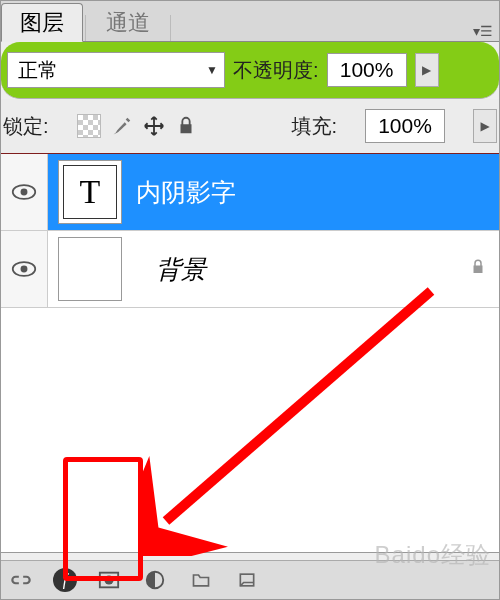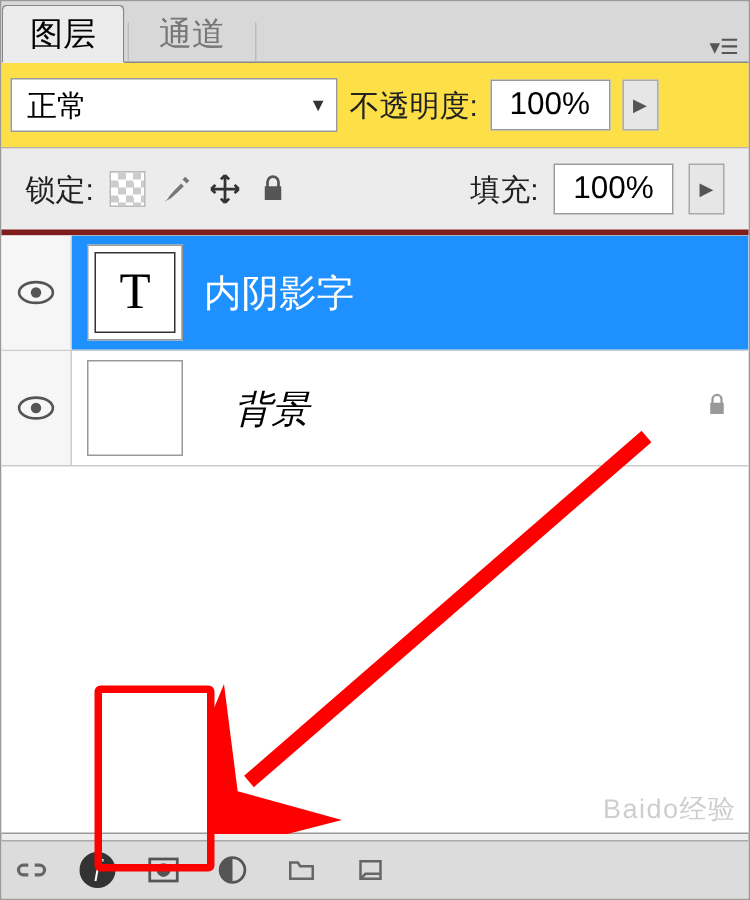--- a/index.html
+++ b/index.html
@@ -58,23 +58,24 @@
   font-size: 14px;
   color: #555;
   text-align: center;
   cursor: pointer;
 }
 .options-row {
   display: flex;
   align-items: center;
   height: 48px;
   padding: 4px 6px;
-  background: #fde047;
+  background: #84cc16;
   border-bottom: 1px solid #b0b0b0;
   gap: 8px;
+  border-radius: 19px;
 }
 .blend-select {
   display: flex;
   align-items: center;
   border: 1px solid #999;
   background: #fff;
   height: 34px;
   width: 200px;
   justify-content: space-between;
   padding: 0 6px 0 10px;
@@ -108,24 +109,24 @@
   align-items: center;
   justify-content: center;
   font-size: 12px;
   color: #555;
   cursor: pointer;
 }
 .lock-row {
   display: flex;
   align-items: center;
   height: 46px;
-  padding: 4px 16px;
+  padding: 4px 2px;
   background: #ececec;
-  border-bottom: 4px solid #7f1d1d;
-  gap: 10px;
+  border-bottom: 1px solid #7f1d1d;
+  gap: 28px;
 }
 .lock-icons {
   display: flex;
   gap: 10px;
   align-items: center;
 }
 .lock-icon {
   width: 22px;
   height: 22px;
   display: flex;
@@ -251,22 +252,22 @@
   position: absolute;
   left: 140px;
   top: 285px;
   width: 300px;
   height: 270px;
   pointer-events: none;
 }
 .watermark {
   position: absolute;
   right: 8px;
-  bottom: 48px;
-  font-size: 18px;
+  bottom: 28px;
+  font-size: 24px;
   color: rgba(180,180,180,0.65);
   letter-spacing: 1px;
   pointer-events: none;
 }
 </style>
 </head>
 <body>
 
 <div class="panel">
 

